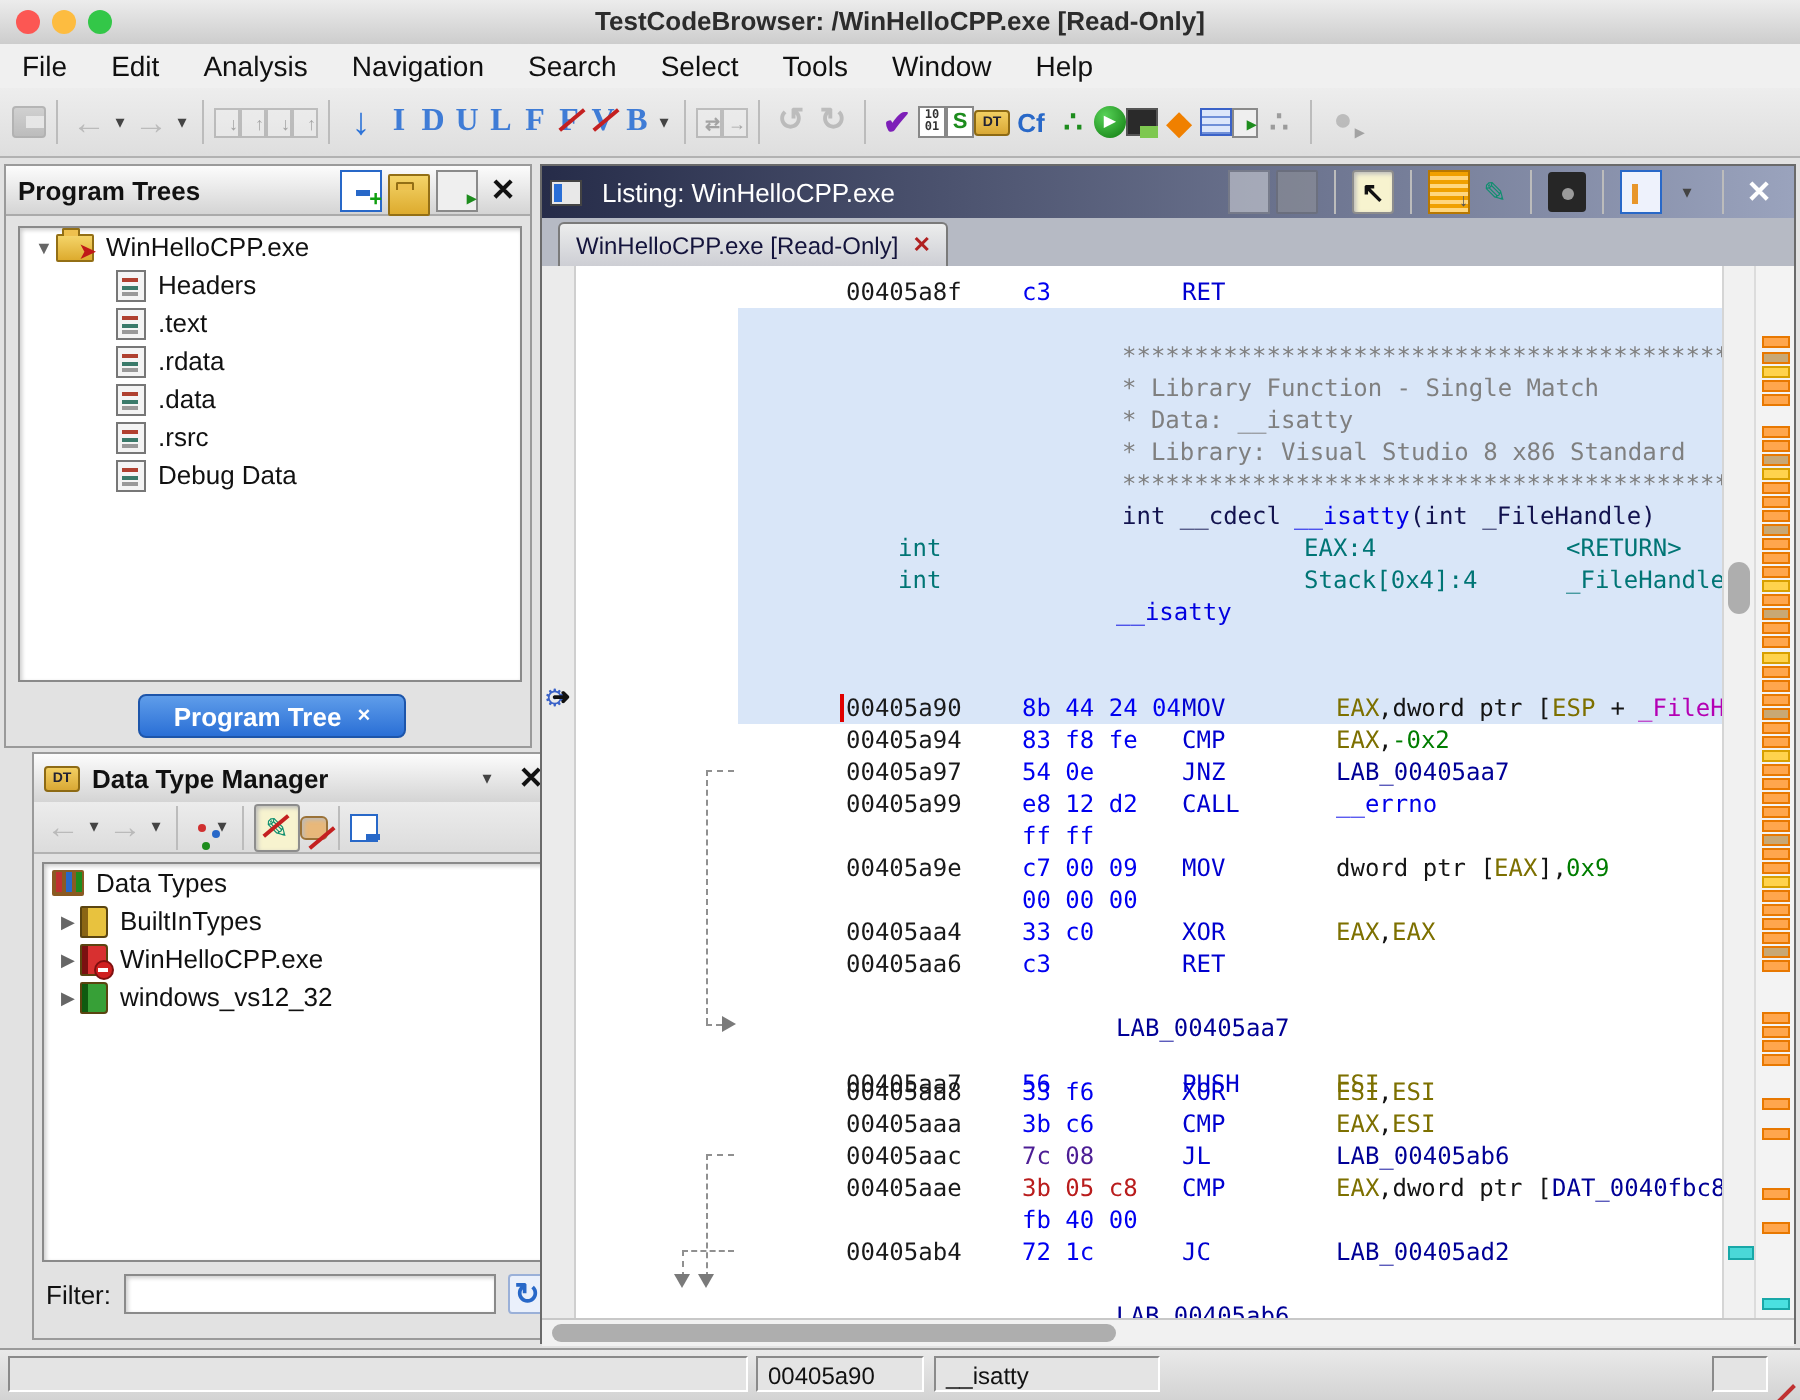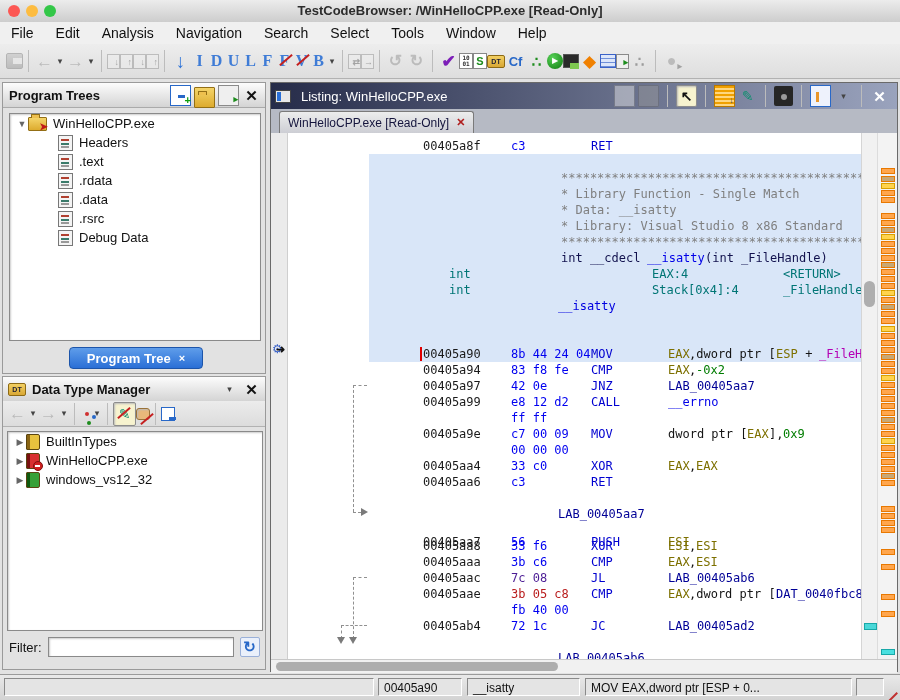--- a/index.html
+++ b/index.html
@@ -272,21 +272,21 @@
         <span class="tico tico-block"></span>
         <span>Debug Data</span>
       </div>
     </div>
   <div id="pt-pill">
     <span>Program Tree</span>
     <span class="px">×</span>
   </div>
 </div>
 
-<div class="panel" id="dtm-panel" style="left:2px;top:376px;width:264px;height:294px;">
+<div class="panel" id="dtm-panel" style="left:16px;top:376px;width:264px;height:294px;">
   <div class="panel-header">
     <span class="tico i-folder-dt" style="margin:0 0 0 5px;display:flex;align-items:center;justify-content:center;">DT</span>
     <span class="panel-title">Data Type Manager</span>
     <span class="ph-icons" id="dtm-header-icons">
         <span class="tbi i-caret">▾</span>
         <span class="tbi i-x">✕</span>
       </span>
   </div>
   <div class="dtm-toolbar" id="dtm-toolbar">
       <span class="tbi i-arrow dim">←</span>
@@ -296,20 +296,24 @@
       <span class="tb-sep"></span>
       <span class="tbi i-dots"></span>
       <span class="tbi i-caret">▾</span>
       <span class="tb-sep"></span>
       <span class="tbi i-edit slashed pressed">✎</span>
       <span class="tbi i-hand slashed pressed"></span>
       <span class="tb-sep"></span>
       <span class="tbi i-frame"></span>
     </div>
   <div class="tree-box" id="dtm-tree" style="left:4px;top:54px;width:254px;height:198px;">
+      <div class="tree-row" style="padding-left: 4px;">
+        <span class="tico tico-shelf"></span>
+        <span>Data Types</span>
+      </div>
       <div class="tree-row" style="padding-left: 6px;">
         <span class="tw">▶</span>
         <span class="tico tico-book b-brown"></span>
         <span>BuiltInTypes</span>
       </div>
       <div class="tree-row" style="padding-left: 6px;">
         <span class="tw">▶</span>
         <span class="tico tico-book b-red">
           <span class="badge-minus"></span>
         </span>
@@ -425,21 +429,21 @@
           <div class="lst-row" style="top: 229px;">
             <span style="left: 54px; color: rgb(26, 26, 26);">00405a94</span>
             <span style="left: 142px; color: rgb(0, 0, 240);">83 f8 fe</span>
             <span style="left: 222px; color: rgb(0, 0, 208);">CMP</span>
             <span style="left: 299px; color: rgb(125, 112, 0);">EAX</span>
             <span style="left: 320px; color: rgb(20, 20, 20);">,</span>
             <span style="left: 327px; color: rgb(0, 125, 0);">-0x2</span>
           </div>
           <div class="lst-row" style="top: 245px;">
             <span style="left: 54px; color: rgb(26, 26, 26);">00405a97</span>
-            <span style="left: 142px; color: rgb(0, 0, 240);">42 0e</span>
+            <span style="left: 142px; color: rgb(0, 0, 240);">54 0e</span>
             <span style="left: 222px; color: rgb(0, 0, 208);">JNZ</span>
             <span style="left: 299px; color: rgb(0, 0, 150);">LAB_00405aa7</span>
           </div>
           <div class="lst-row" style="top: 261px;">
             <span style="left: 54px; color: rgb(26, 26, 26);">00405a99</span>
             <span style="left: 142px; color: rgb(0, 0, 240);">e8 12 d2</span>
             <span style="left: 222px; color: rgb(0, 0, 208);">CALL</span>
             <span style="left: 299px; color: rgb(0, 0, 232);">__errno</span>
           </div>
           <div class="lst-row" style="top: 277px;">
@@ -587,15 +591,14 @@
   <div id="hscroll">
     <div id="hthumb"></div>
   </div>
 </div>
 
 <div id="statusbar">
   <div id="grip"></div>
 <div class="sb-field" style="left: 4px; width: 370px;"></div>
     <div class="sb-field" style="left: 378px; width: 84px;">00405a90</div>
     <div class="sb-field" style="left: 467px; width: 113px;">__isatty</div>
-    <div class="sb-field" style="left: 585px; width: 267px;">MOV EAX,dword ptr [ESP + 0...</div>
     <div class="sb-field" style="left: 856px; width: 28px;"></div>
   </div>
 
 </body></html>

